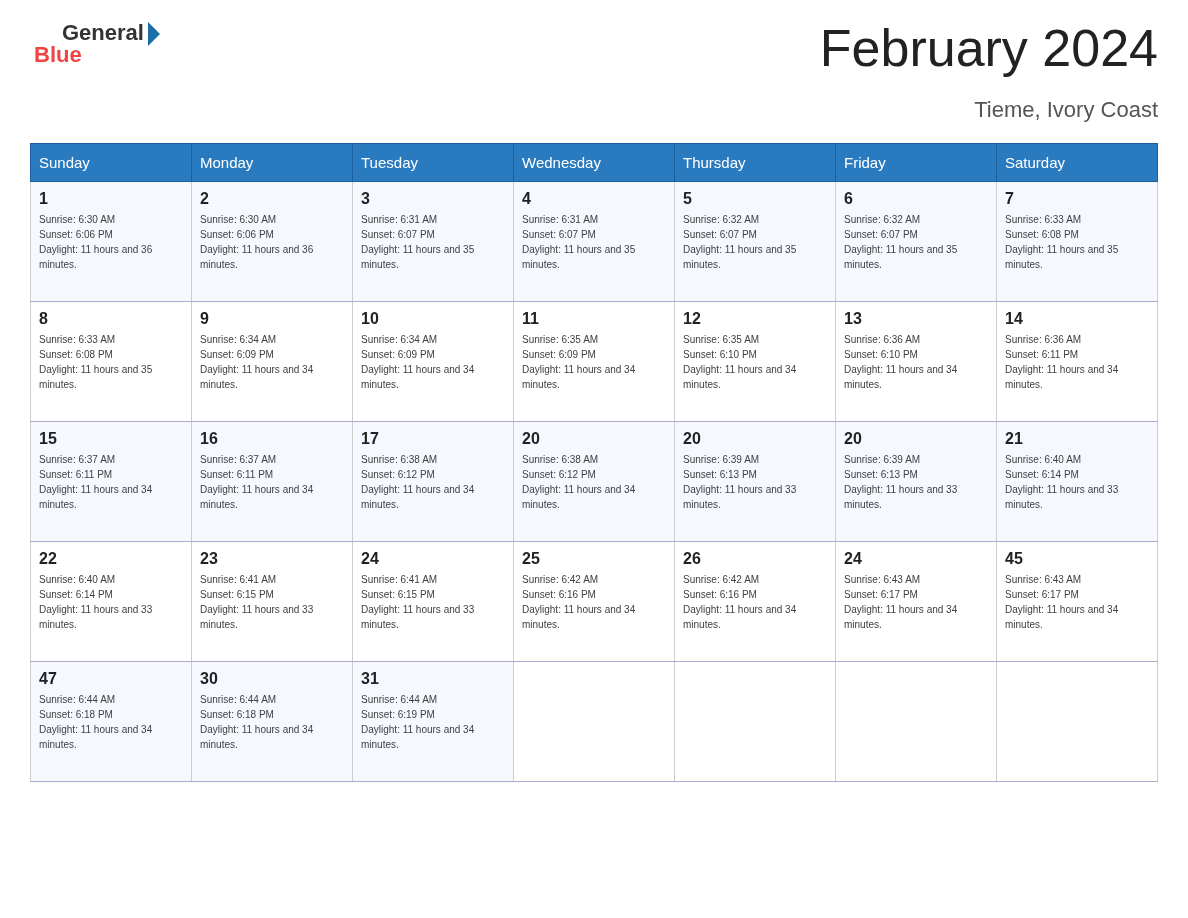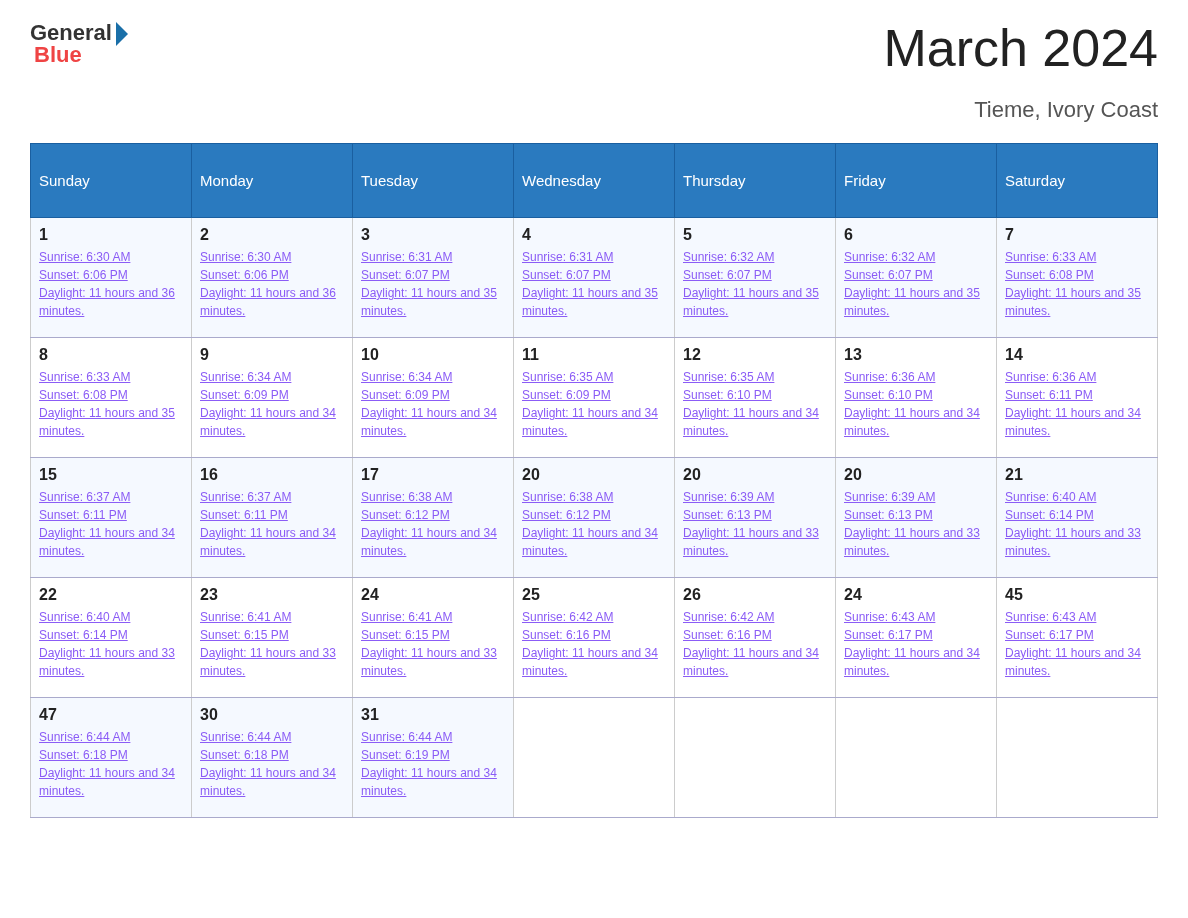--- a/index.html
+++ b/index.html
@@ -17,20 +17,21 @@
       margin-bottom: 20px;
     }
     .logo {
       display: flex;
       flex-direction: column;
       align-items: flex-start;
     }
     .logo-top {
       display: flex;
       align-items: flex-start;
+      margin-left: 32px;
     }
     .logo-general {
       font-size: 22px;
       font-weight: bold;
       color: #333333;
       font-family: Arial, sans-serif;
     }
     .logo-arrow {
       width: 0;
       height: 0;
@@ -62,21 +63,21 @@
       margin-top: 20px;
     }
     table {
       width: 100%;
       border-collapse: collapse;
       table-layout: fixed;
     }
     thead tr th {
       background-color: #2a7abf;
       color: #ffffff;
-      padding: 28px 8px;
+      padding: 10px 8px;
       text-align: left;
       font-size: 15px;
       font-weight: normal;
       border: 1px solid #1a5fa0;
     }
     tbody tr td {
       vertical-align: top;
       padding: 8px 8px;
       border: 1px solid #cccccc;
       font-size: 12.5px;
@@ -91,24 +92,23 @@
       background-color: #ffffff;
     }
     .day-number {
       font-size: 16px;
       font-weight: bold;
       color: #222222;
       display: block;
       margin-bottom: 4px;
     }
     .day-info {
-      font-size: 12px;
+      font-size: 10px;
       line-height: 1.5;
-      color: #8b5cf6;
-      text-decoration: underline;
+      color: #404040;
     }
     .empty-cell {
       background-color: #ffffff !important;
     }
     
     tbody tr td {
       border-bottom: 1px solid #aaaacc;
     }
   </style>
 </head>
@@ -116,21 +116,21 @@
 
 <div class="header">
   <div class="logo">
     <div class="logo-top">
       <span class="logo-general">General</span>
       <div class="logo-arrow"></div>
     </div>
     <span class="logo-blue">Blue</span>
   </div>
   <div class="title-section">
-    <div class="month-title">March 2024</div>
+    <div class="month-title">February 2024</div>
     <div class="location">Tieme, Ivory Coast</div>
   </div>
 </div>
 
 <table>
   <thead>
     <tr>
     <th>Sunday</th>
         <th>Monday</th>
         <th>Tuesday</th>

